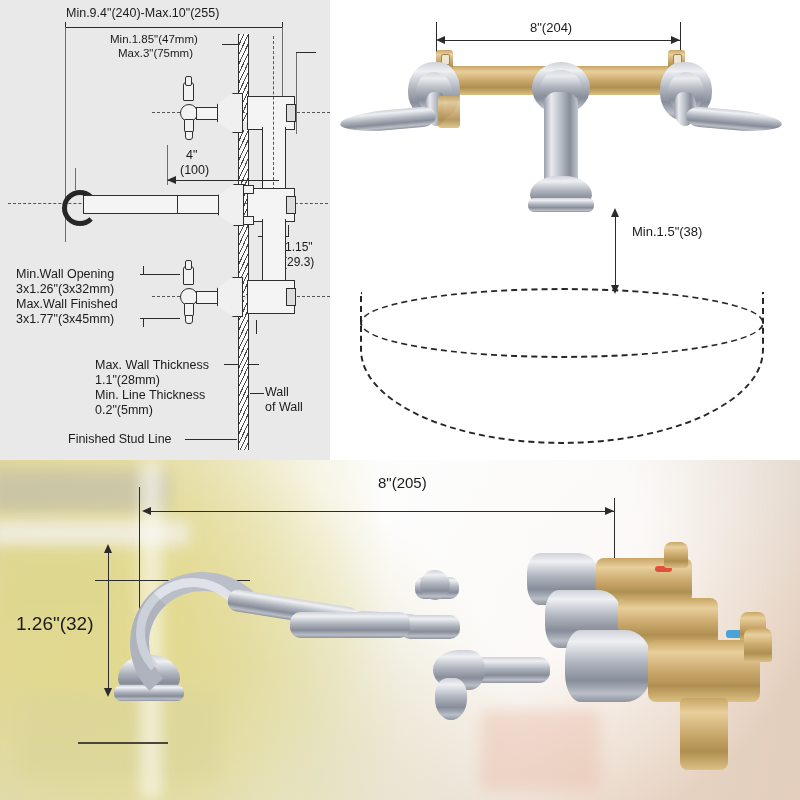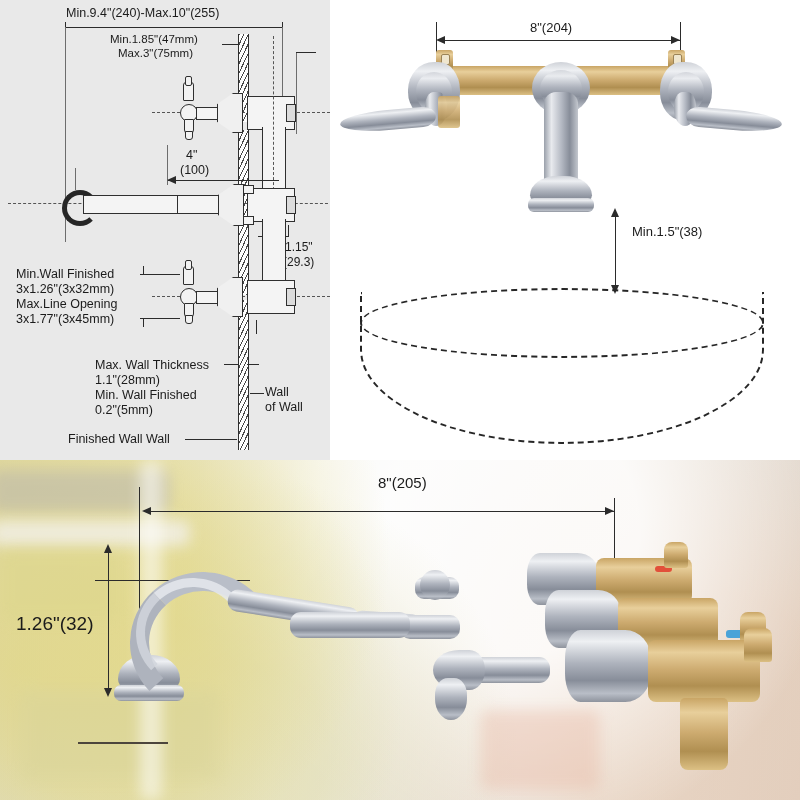--- a/index.html
+++ b/index.html
@@ -143,42 +143,42 @@
       <div class="stem" style="left:185px;top:260px;width:5px;height:8px;border-radius:2px;"></div>
       <div class="knob" style="left:180px;top:288px;width:16px;height:16px;"></div>
       <div class="stem" style="left:184px;top:303px;width:8px;height:13px;border-radius:1px 1px 4px 4px;"></div>
       <div class="stem" style="left:185px;top:315px;width:6px;height:7px;border-radius:0 0 3px 3px;"></div>
     </div>
     <div class="body-out" style="left:196px;top:291px;width:22px;height:11px;"></div>
     <div class="esc" style="left:217px;top:277px;width:24px;height:38px;clip-path:polygon(0% 28%,62% 0%,100% 0%,100% 100%,62% 100%,0% 72%);"></div>
     <div class="body-out" style="left:247px;top:280px;width:46px;height:32px;"></div>
     <div class="body-out" style="left:286px;top:288px;width:8px;height:16px;background:#dcdcdc;"></div>
 
-    <div class="txt" style="left:16px;top:267px;font-size:12.5px;">Min.Wall Finished</div>
+    <div class="txt" style="left:16px;top:267px;font-size:12.5px;">Min.Wall Opening</div>
     <div class="txt" style="left:16px;top:282px;font-size:12.5px;">3x1.26"(3x32mm)</div>
-    <div class="txt" style="left:16px;top:297px;font-size:12.5px;">Max.Line Opening</div>
+    <div class="txt" style="left:16px;top:297px;font-size:12.5px;">Max.Wall Finished</div>
     <div class="txt" style="left:16px;top:312px;font-size:12.5px;">3x1.77"(3x45mm)</div>
 
     <div class="ln hln" style="left:140px;top:274px;width:40px;"></div>
     <div class="ln vln" style="left:143px;top:266px;height:9px;"></div>
     <div class="ln hln" style="left:140px;top:318px;width:40px;"></div>
     <div class="ln vln" style="left:143px;top:318px;height:9px;"></div>
 
     <div class="txt" style="left:95px;top:358px;font-size:12.5px;">Max. Wall Thickness</div>
     <div class="txt" style="left:95px;top:373px;font-size:12.5px;">1.1"(28mm)</div>
-    <div class="txt" style="left:95px;top:388px;font-size:12.5px;">Min. Wall Finished</div>
+    <div class="txt" style="left:95px;top:388px;font-size:12.5px;">Min. Line Thickness</div>
     <div class="txt" style="left:95px;top:403px;font-size:12.5px;">0.2"(5mm)</div>
     <div class="ln hln" style="left:224px;top:364px;width:14px;"></div>
     <div class="ln hln" style="left:247px;top:364px;width:12px;"></div>
 
     <div class="ln hln" style="left:250px;top:393px;width:14px;"></div>
     <div class="txt" style="left:265px;top:385px;font-size:12.5px;">Wall</div>
     <div class="txt" style="left:265px;top:400px;font-size:12.5px;">of Wall</div>
 
-    <div class="txt" style="left:68px;top:432px;font-size:12.5px;">Finished Wall Wall</div>
+    <div class="txt" style="left:68px;top:432px;font-size:12.5px;">Finished Stud Line</div>
     <div class="ln hln" style="left:185px;top:439px;width:52px;"></div>
 
     <div class="ln vln" style="left:256px;top:320px;height:14px;"></div>
   </div>
 
   <div class="panel" id="product-panel">
 
     <div class="txt" style="left:200px;top:21px;font-size:13px;">8"(204)</div>
     <div class="ln hln" style="left:110px;top:40px;width:240px;"></div>
     <div class="ar ar-l" style="left:106px;top:36px;"></div>

